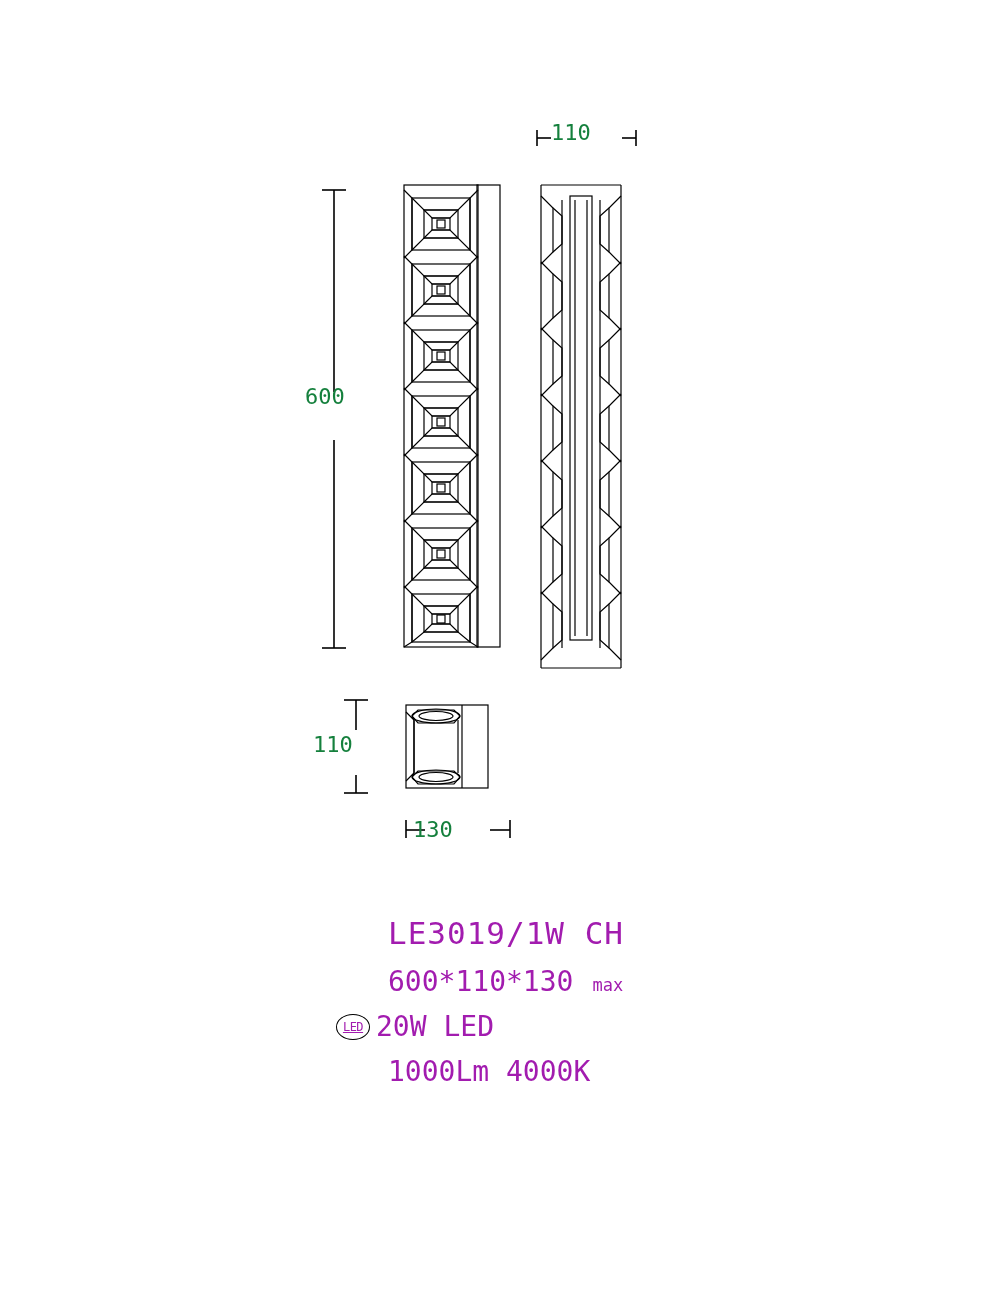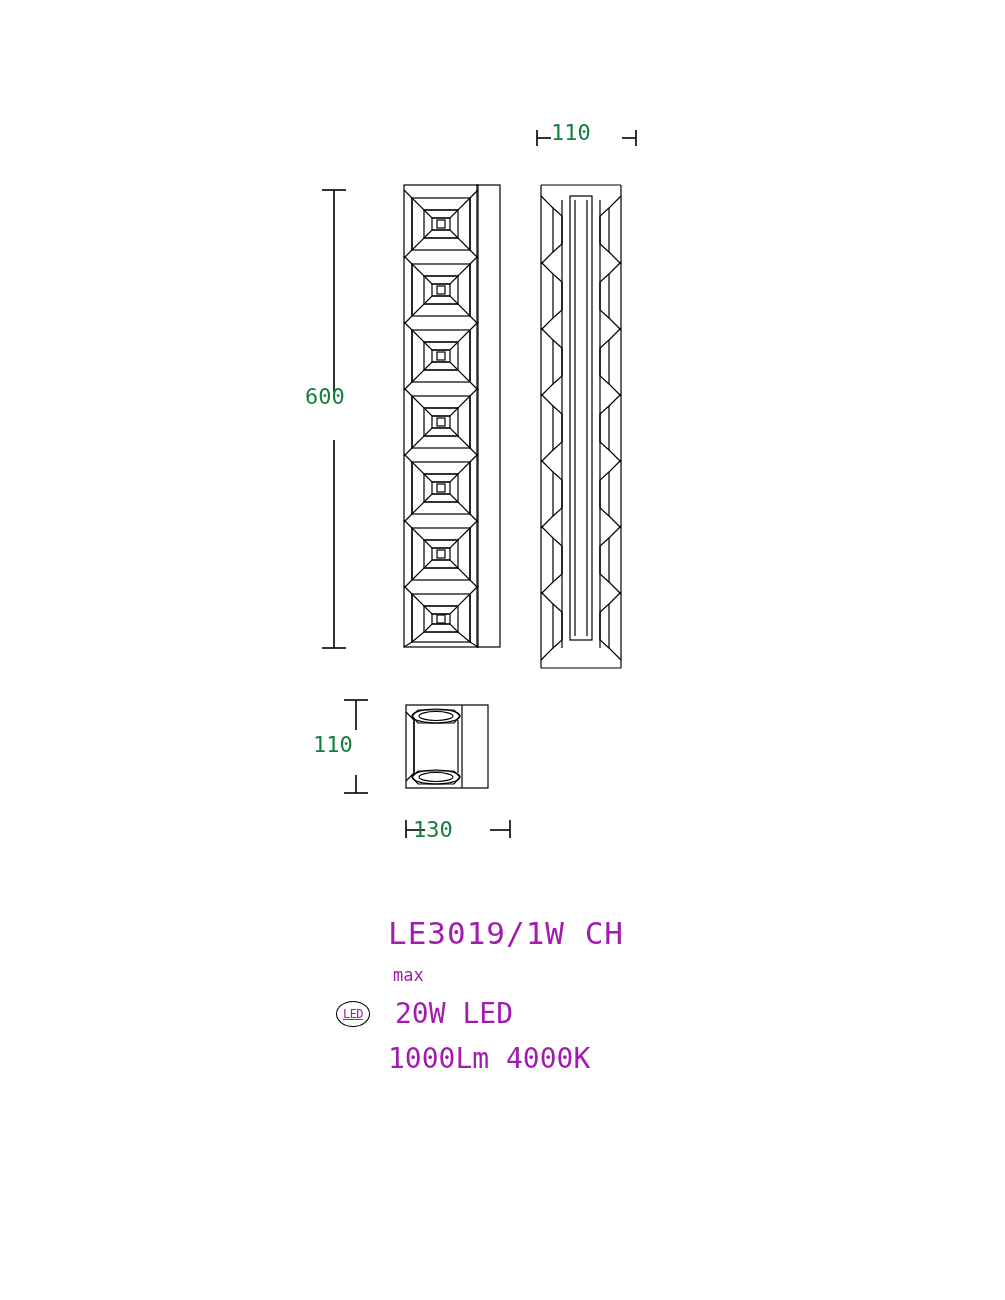--- a/index.html
+++ b/index.html
@@ -68,39 +68,39 @@
     letter-spacing: 1px;
     margin: 0 0 14px 52px;
   }
   .spec-dims {
     font-size: 28px;
     margin: 0 0 12px 52px;
   }
   .spec-dims .sup {
     font-size: 17px;
     vertical-align: super;
-    margin-left: 5px;
+    margin-left: 19px;
   }
   .spec-power {
     font-size: 28px;
     margin: 0 0 12px 0;
     align-items: center;
   }
   .led-badge {
     display: inline-flex;
     align-items: center;
     justify-content: center;
     width: 34px;
     height: 26px;
     border: 1.6px solid #000;
     border-radius: 50%;
     font-size: 12px;
     font-family: "DejaVu Sans Mono", monospace;
     letter-spacing: -0.5px;
-    margin-right: 25px;
+    margin-right: 6px;
     box-sizing: border-box;
     text-decoration: underline;
   }
   .spec-lumens {
     font-size: 28px;
     margin: 0 0 12px 52px;
   }
   .spec-cri {
     font-size: 28px;
     margin: 0 0 0 52px;
@@ -321,20 +321,21 @@
 
   <div class="dimlabel" id="dim-width-130">130</div>
 
   <div class="specs">
 
     <div class="spec-line spec-model">
       <span>LE3019/1W CH</span>
     </div>
 
     <div class="spec-line spec-dims">
+      <span>600*110*130</span>
       <span class="sup">max</span>
     </div>
 
     <div class="spec-line spec-power">
       <span class="led-badge">LED</span>
       <span>20W   LED</span>
     </div>
 
     <div class="spec-line spec-lumens">
       <span>1000Lm   4000K</span>

